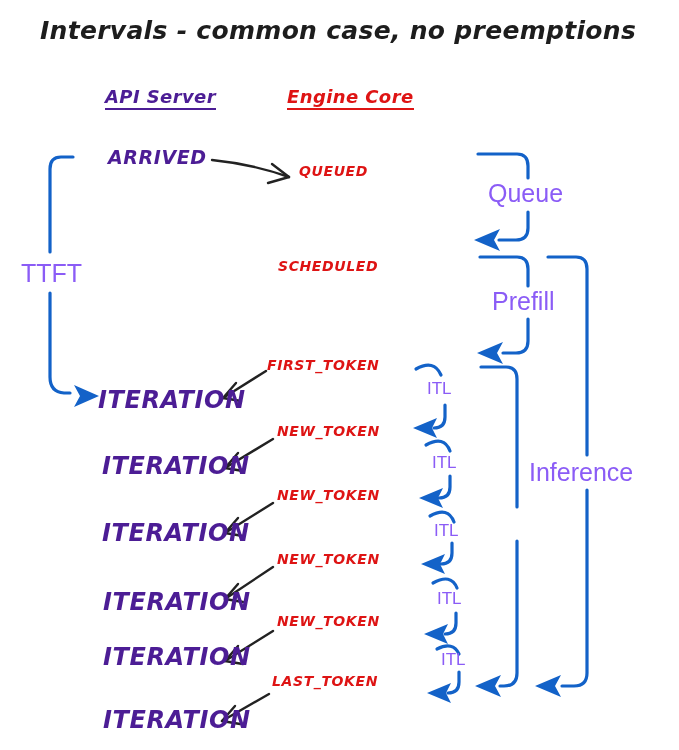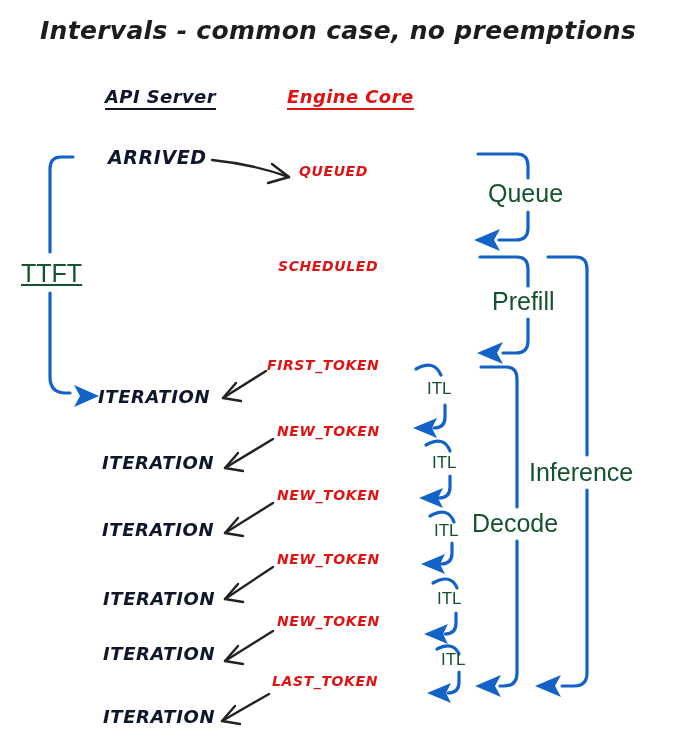--- a/index.html
+++ b/index.html
@@ -9,24 +9,24 @@
   }
   .lbl{position:absolute;white-space:nowrap;}
   .title{
     left:40px;top:16px;width:570px;text-align:center;
     color:#1d1d1d;font-size:25px;font-weight:bold;font-style:italic;letter-spacing:.3px;
   }
   .hdr{
     font-size:18px;font-weight:bold;font-style:italic;letter-spacing:.4px;
     border-bottom:2px solid currentColor;padding-bottom:1px;
   }
-  .ev{font-style:italic;font-weight:bold;font-size:18px;letter-spacing:.6px;}
-  .api{color:#0f172a;}
+  .ev{font-style:italic;font-weight:bold;font-size:24px;letter-spacing:.6px;}
+  .api{color:#4c1d95;}
   .core{color:#DE1414;font-size:14px;}
-  .iv{font-family:"Liberation Sans","DejaVu Sans",sans-serif;color:#14532d;font-size:25px;}
+  .iv{font-family:"Liberation Sans","DejaVu Sans",sans-serif;color:#8b5cf6;font-size:25px;}
   .itl{font-size:17px;}
   svg{position:absolute;left:0;top:0;}
   .blue{stroke:#1362C8;stroke-width:3.2;fill:none;stroke-linecap:round;}
   .bluefill{fill:#1362C8;stroke:none;}
   .blk{stroke:#222222;stroke-width:2.4;fill:none;stroke-linecap:round;}
 </style>
 </head>
 <body>
 
 <div id="canvas">
@@ -139,24 +139,23 @@
 
   <div class="lbl ev core" style="left:299px;top:163px;">QUEUED</div>
   <div class="lbl ev core" style="left:267px;top:357px;">FIRST_TOKEN</div>
   <div class="lbl ev core" style="left:278px;top:258px;">SCHEDULED</div>
   <div class="lbl ev core" style="left:277px;top:423px;">NEW_TOKEN</div>
   <div class="lbl ev core" style="left:277px;top:487px;">NEW_TOKEN</div>
   <div class="lbl ev core" style="left:277px;top:551px;">NEW_TOKEN</div>
   <div class="lbl ev core" style="left:277px;top:613px;">NEW_TOKEN</div>
   <div class="lbl ev core" style="left:272px;top:673px;">LAST_TOKEN</div>
 
-  <div class="lbl iv" style="left:21px;top:259px;text-decoration:underline;">TTFT</div>
+  <div class="lbl iv" style="left:21px;top:259px;">TTFT</div>
   <div class="lbl iv" style="left:488px;top:179px;">Queue</div>
   <div class="lbl iv" style="left:492px;top:287px;">Prefill</div>
   <div class="lbl iv" style="left:529px;top:458px;">Inference</div>
-  <div class="lbl iv" style="left:472px;top:509px;">Decode</div>
   <div class="lbl iv itl" style="left:427px;top:379px;">ITL</div>
   <div class="lbl iv itl" style="left:432px;top:453px;">ITL</div>
   <div class="lbl iv itl" style="left:434px;top:521px;">ITL</div>
   <div class="lbl iv itl" style="left:437px;top:589px;">ITL</div>
   <div class="lbl iv itl" style="left:441px;top:650px;">ITL</div>
 
 </div>
 
 </body></html>

